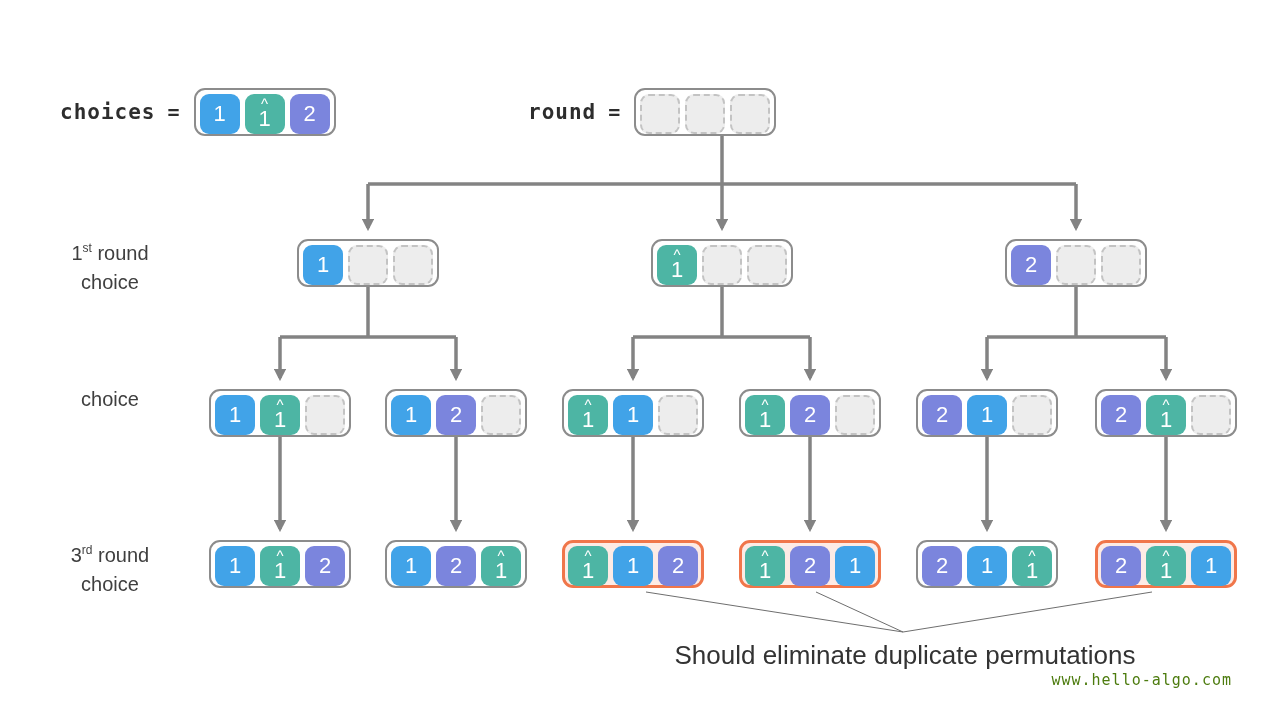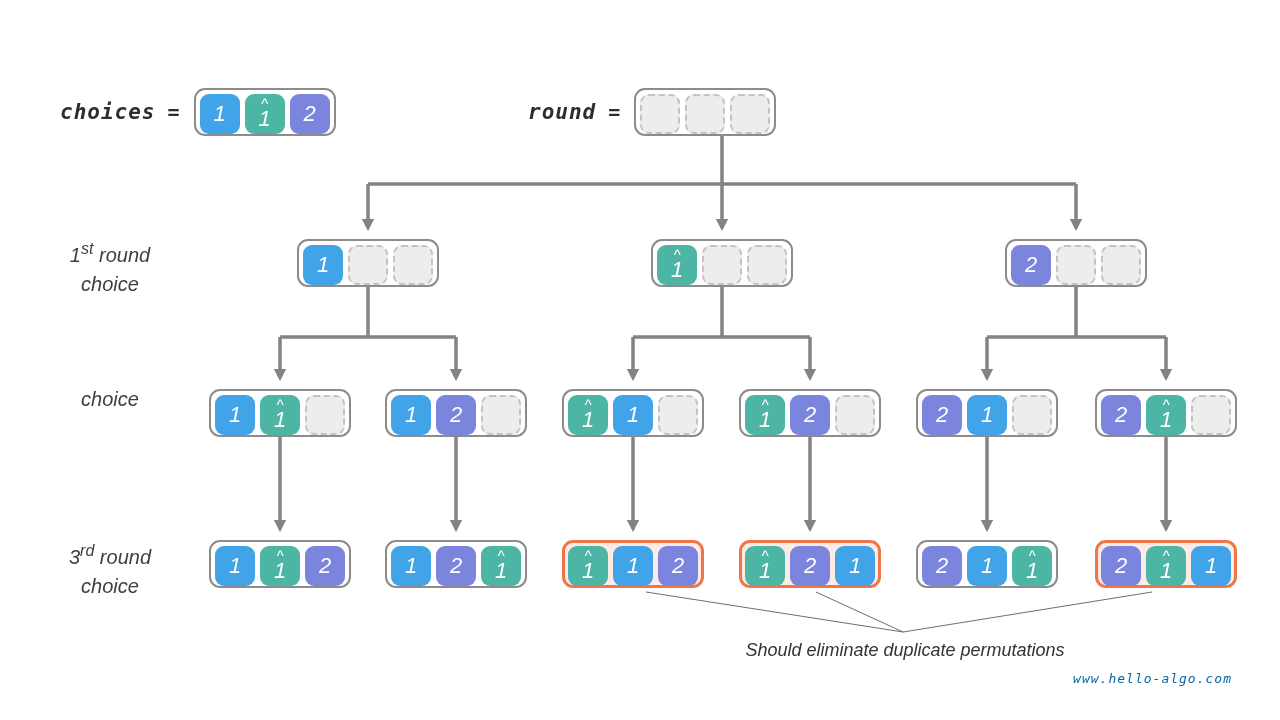--- a/index.html
+++ b/index.html
@@ -1,19 +1,19 @@
 <!DOCTYPE html>
 <html style="--blue: #41a3e8; --teal: #4db5a4; --purple: #7b85dd; --orange: #f0764a; --orange-fill: #fdebe5;"><head>
 <meta charset="utf-8">
 <style>
   html,body{margin:0;padding:0;background:#ffffff;}
   *{box-sizing:border-box;}
   .canvas{
     position:relative;width:1272px;height:720px;background:#fff;overflow:hidden;
-    font-family:"Liberation Sans", sans-serif;color:#3f3f3f;font-style:italic;
+    font-family:"Liberation Sans", sans-serif;color:#3f3f3f;
   }
   svg.connectors{position:absolute;left:0;top:0;width:1280px;height:720px;pointer-events:none;}
 
   
   .hgroup{position:absolute;display:flex;align-items:center;height:48px;}
   .code-label{font-family:"DejaVu Sans Mono", monospace;font-weight:bold;font-size:21px;color:#2d2d2d;letter-spacing:1px;}
   .code-eq{font-family:"DejaVu Sans Mono", monospace;font-weight:bold;font-size:20px;color:#2d2d2d;margin:0 14px 0 12px;}
 
   
   .sbox{
@@ -32,30 +32,30 @@
   .cell.purple{background:var(--purple);}
   .cell.empty{background:#ededed;border:2px dashed #c3c3c3;}
   .cell .hat{font-size:15px;height:9px;line-height:9px;display:block;}
   .cell .digit{display:block;}
 
   
   .rowlabel{
     position:absolute;left:50px;width:120px;text-align:center;
     font-size:20px;line-height:29px;color:#3f3f3f;
   }
-  .rowlabel sup{font-size:16px;}
+  .rowlabel sup{font-size:12px;}
 
   
   .note{
     position:absolute;left:905px;top:640px;transform:translateX(-50%);
-    font-size:18px;color:#333;white-space:nowrap;
+    font-size:26px;color:#333;white-space:nowrap;
   }
   .watermark{
     position:absolute;right:40px;top:671px;
-    font-family:"DejaVu Sans Mono", monospace;font-size:13px;color:#0369a1;letter-spacing:1px;
+    font-family:"DejaVu Sans Mono", monospace;font-size:15px;color:#4d7c0f;letter-spacing:1px;
   }
 </style>
 </head>
 <body>
 
 <div class="canvas">
 
   <svg class="connectors" viewBox="0 0 1280 720" xmlns="http://www.w3.org/2000/svg">
     <defs>
       <marker id="arw" viewBox="0 0 10 10" refX="7.5" refY="5" markerWidth="3.6" markerHeight="3.6" orient="auto-start-reverse" markerUnits="strokeWidth">

